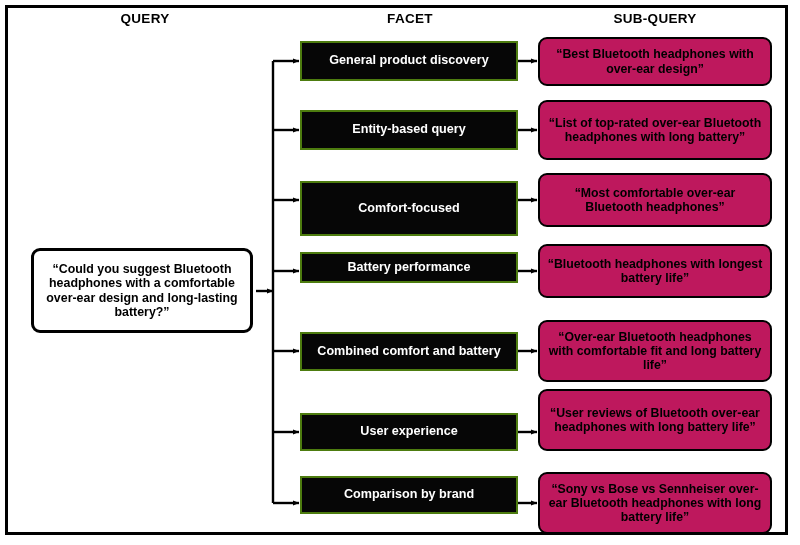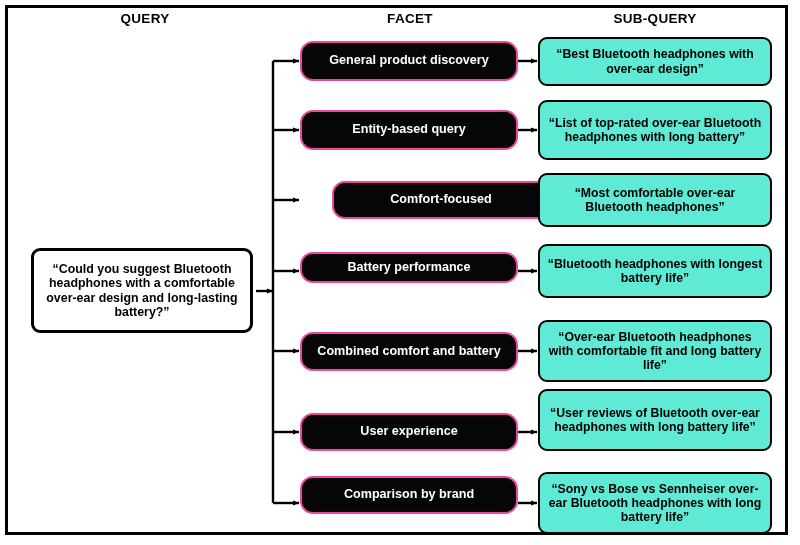--- a/index.html
+++ b/index.html
@@ -63,22 +63,22 @@
     line-height: 1.17;
     text-align: center;
     color: #000000;
   }
 
   
   .facet-box {
     position: absolute;
     left: 300px;
     width: 218px;
-    border: 2px solid #ec4899;
-    border-radius: 13px;
+    border: 2px solid #4d7c0f;
+    border-radius: 0;
     background: #060606;
     box-sizing: border-box;
     display: flex;
     align-items: center;
     justify-content: center;
   }
   .facet-box .txt {
     font-size: 12.6px;
     font-weight: bold;
     color: #ffffff;
@@ -87,21 +87,21 @@
     white-space: nowrap;
   }
 
   
   .subq-box {
     position: absolute;
     left: 538px;
     width: 234px;
     border: 2.5px solid #000000;
     border-radius: 9px;
-    background: #5eead4;
+    background: #be185d;
     box-sizing: border-box;
     display: flex;
     align-items: center;
     justify-content: center;
     padding: 2px 5px;
   }
   .subq-box .txt {
     font-size: 12.3px;
     font-weight: bold;
     color: #000000;
@@ -160,21 +160,21 @@
   <div class="query-box">
     <div class="txt">“Could you suggest Bluetooth headphones with a comfortable over-ear design and long-lasting battery?”</div>
   </div>
 
   <div class="facet-box" style="top:41px;height:40px;">
     <div class="txt">General product discovery</div>
   </div>
   <div class="facet-box" style="top:110px;height:40px;">
     <div class="txt">Entity-based query</div>
   </div>
-  <div class="facet-box" style="top:181px;height:38px;margin-left:32px;">
+  <div class="facet-box" style="top:181px;height:55px;">
     <div class="txt">Comfort-focused</div>
   </div>
   <div class="facet-box" style="top:252px;height:31px;">
     <div class="txt">Battery performance</div>
   </div>
   <div class="facet-box" style="top:332px;height:39px;">
     <div class="txt">Combined comfort and battery</div>
   </div>
   <div class="facet-box" style="top:413px;height:38px;justify-content:center;">
     <div class="txt">User experience</div>

